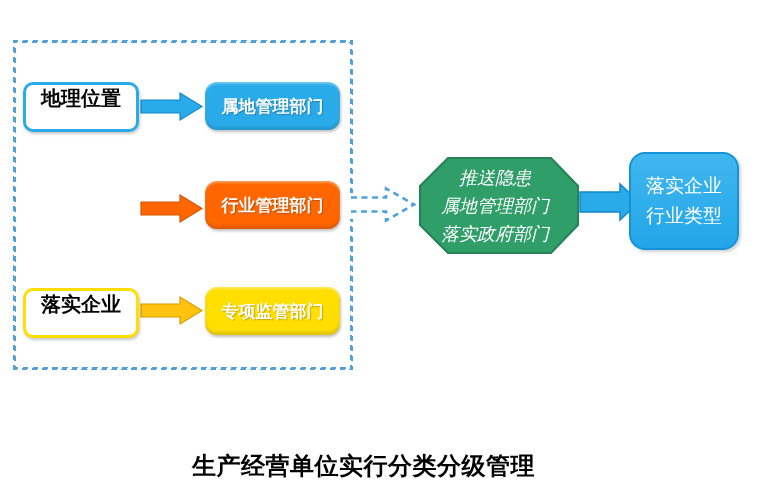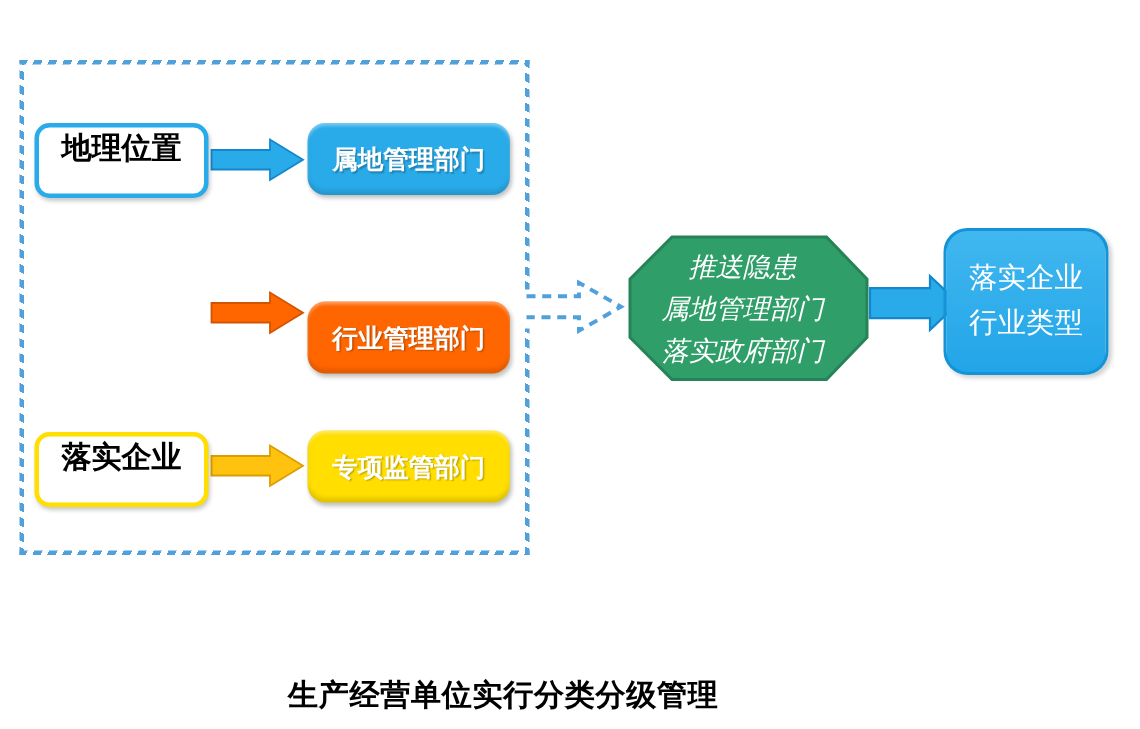--- a/index.html
+++ b/index.html
@@ -32,21 +32,21 @@
   .dept-box{
     position:absolute;left:205px;width:135px;height:48px;border-radius:12px;
     display:flex;align-items:center;justify-content:center;
     font-weight:bold;font-size:17px;color:#fff;
     text-shadow:1px 1px 1px rgba(0,0,0,0.25);
     box-shadow:1px 2px 3px rgba(0,0,0,0.25),
                inset 0 2px 2px rgba(255,255,255,0.35),
                inset 0 -3px 3px rgba(0,0,0,0.12);
   }
   .d1{top:82px;background:#29ABE9;}
-  .d2{top:201px;background:#FF6600;}
+  .d2{top:181px;background:#FF6600;}
   .d3{top:287px;background:#FFDE00;text-align:center;}
 
   
   #shape-layer{position:absolute;left:0;top:0;width:760px;height:486px;}
 
   
   .gov-text{
     position:absolute;left:420px;top:158px;width:150px;height:95px;
     display:flex;flex-direction:column;align-items:center;justify-content:center;
     color:#fff;font-family:"Liberation Serif",serif;font-size:18px;line-height:28px;
@@ -57,21 +57,21 @@
   .ent-node{
     position:absolute;left:629px;top:152px;width:106px;height:94px;
     background:linear-gradient(180deg,#41B7EF 0%,#22A5E8 100%);
     border:2px solid #1493D6;border-radius:16px;
     display:flex;flex-direction:column;align-items:center;justify-content:center;
     color:#fff;font-family:"Liberation Serif",serif;font-size:19px;line-height:30px;
     text-align:center;box-shadow:2px 2px 3px rgba(0,0,0,0.18);
   }
   
   .caption{
-    position:absolute;left:192px;top:450px;font-size:20px;font-weight:bold;
+    position:absolute;left:192px;top:450px;font-size:24px;font-weight:bold;
     color:#000;letter-spacing:0.5px;white-space:nowrap;
   }
 </style>
 </head>
 <body>
 
 <div id="canvas">
 
   <div>
     <div class="dash dash-h top"></div>

